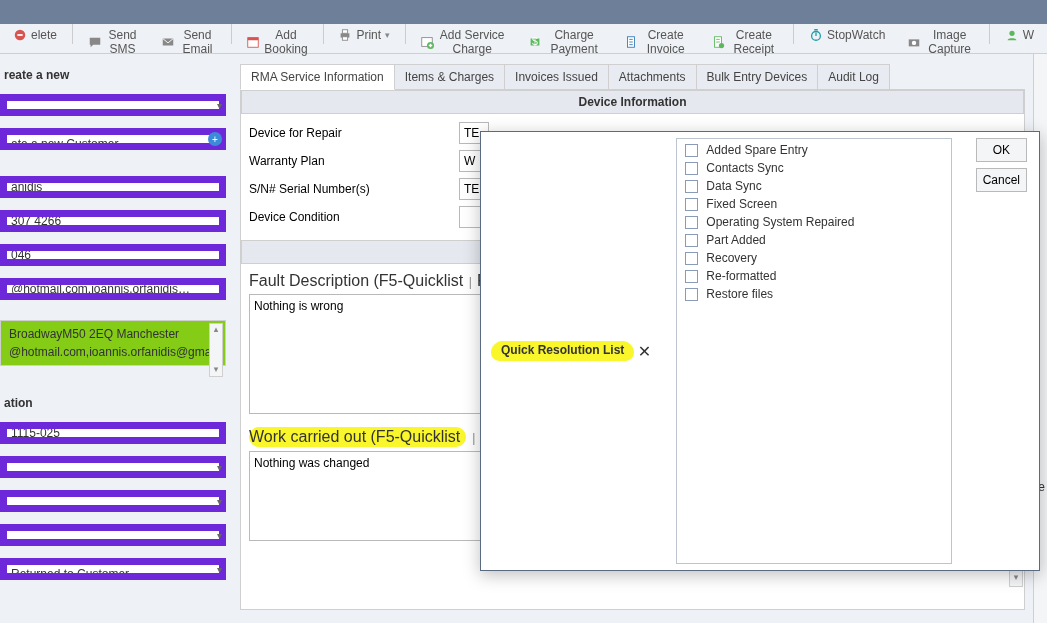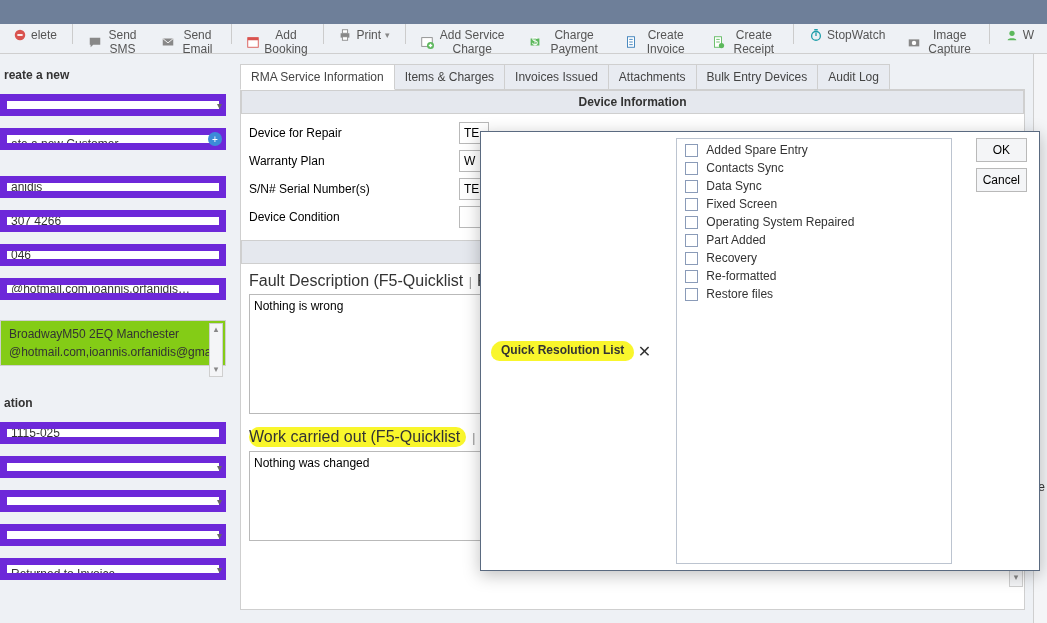--- a/index.html
+++ b/index.html
@@ -222,21 +222,21 @@
       </div>
     <div class="field-wrap">
         <div class="field"></div>
         <span class="chev">▾</span>
       </div>
     <div class="field-wrap">
         <div class="field"></div>
         <span class="chev">▾</span>
       </div>
     <div class="field-wrap">
-        <div class="field">Returned to Invoice</div>
+        <div class="field">Returned to Customer</div>
         <span class="chev">▾</span>
       </div>
   </div>
 
   <div class="main-col">
     <div class="tabs">
       <div class="tab active">RMA Service Information</div>
       <div class="tab">Items &amp; Charges</div>
       <div class="tab">Invoices Issued</div>
       <div class="tab">Attachments</div>

